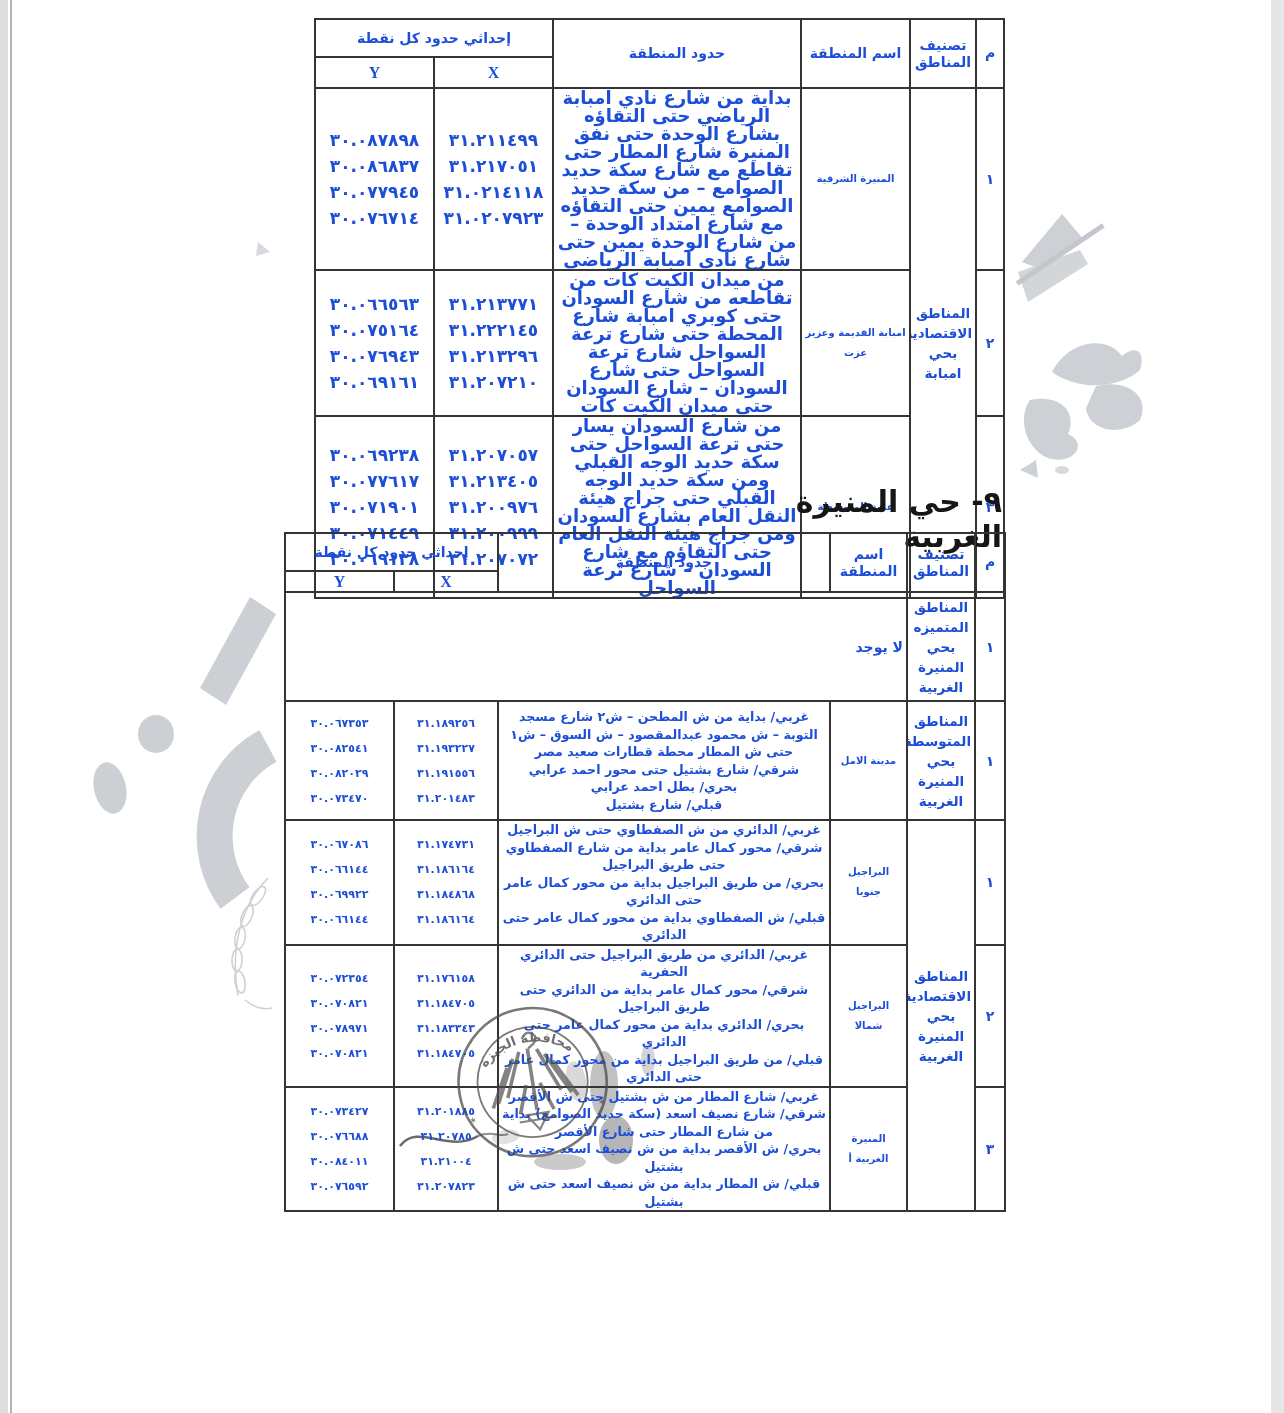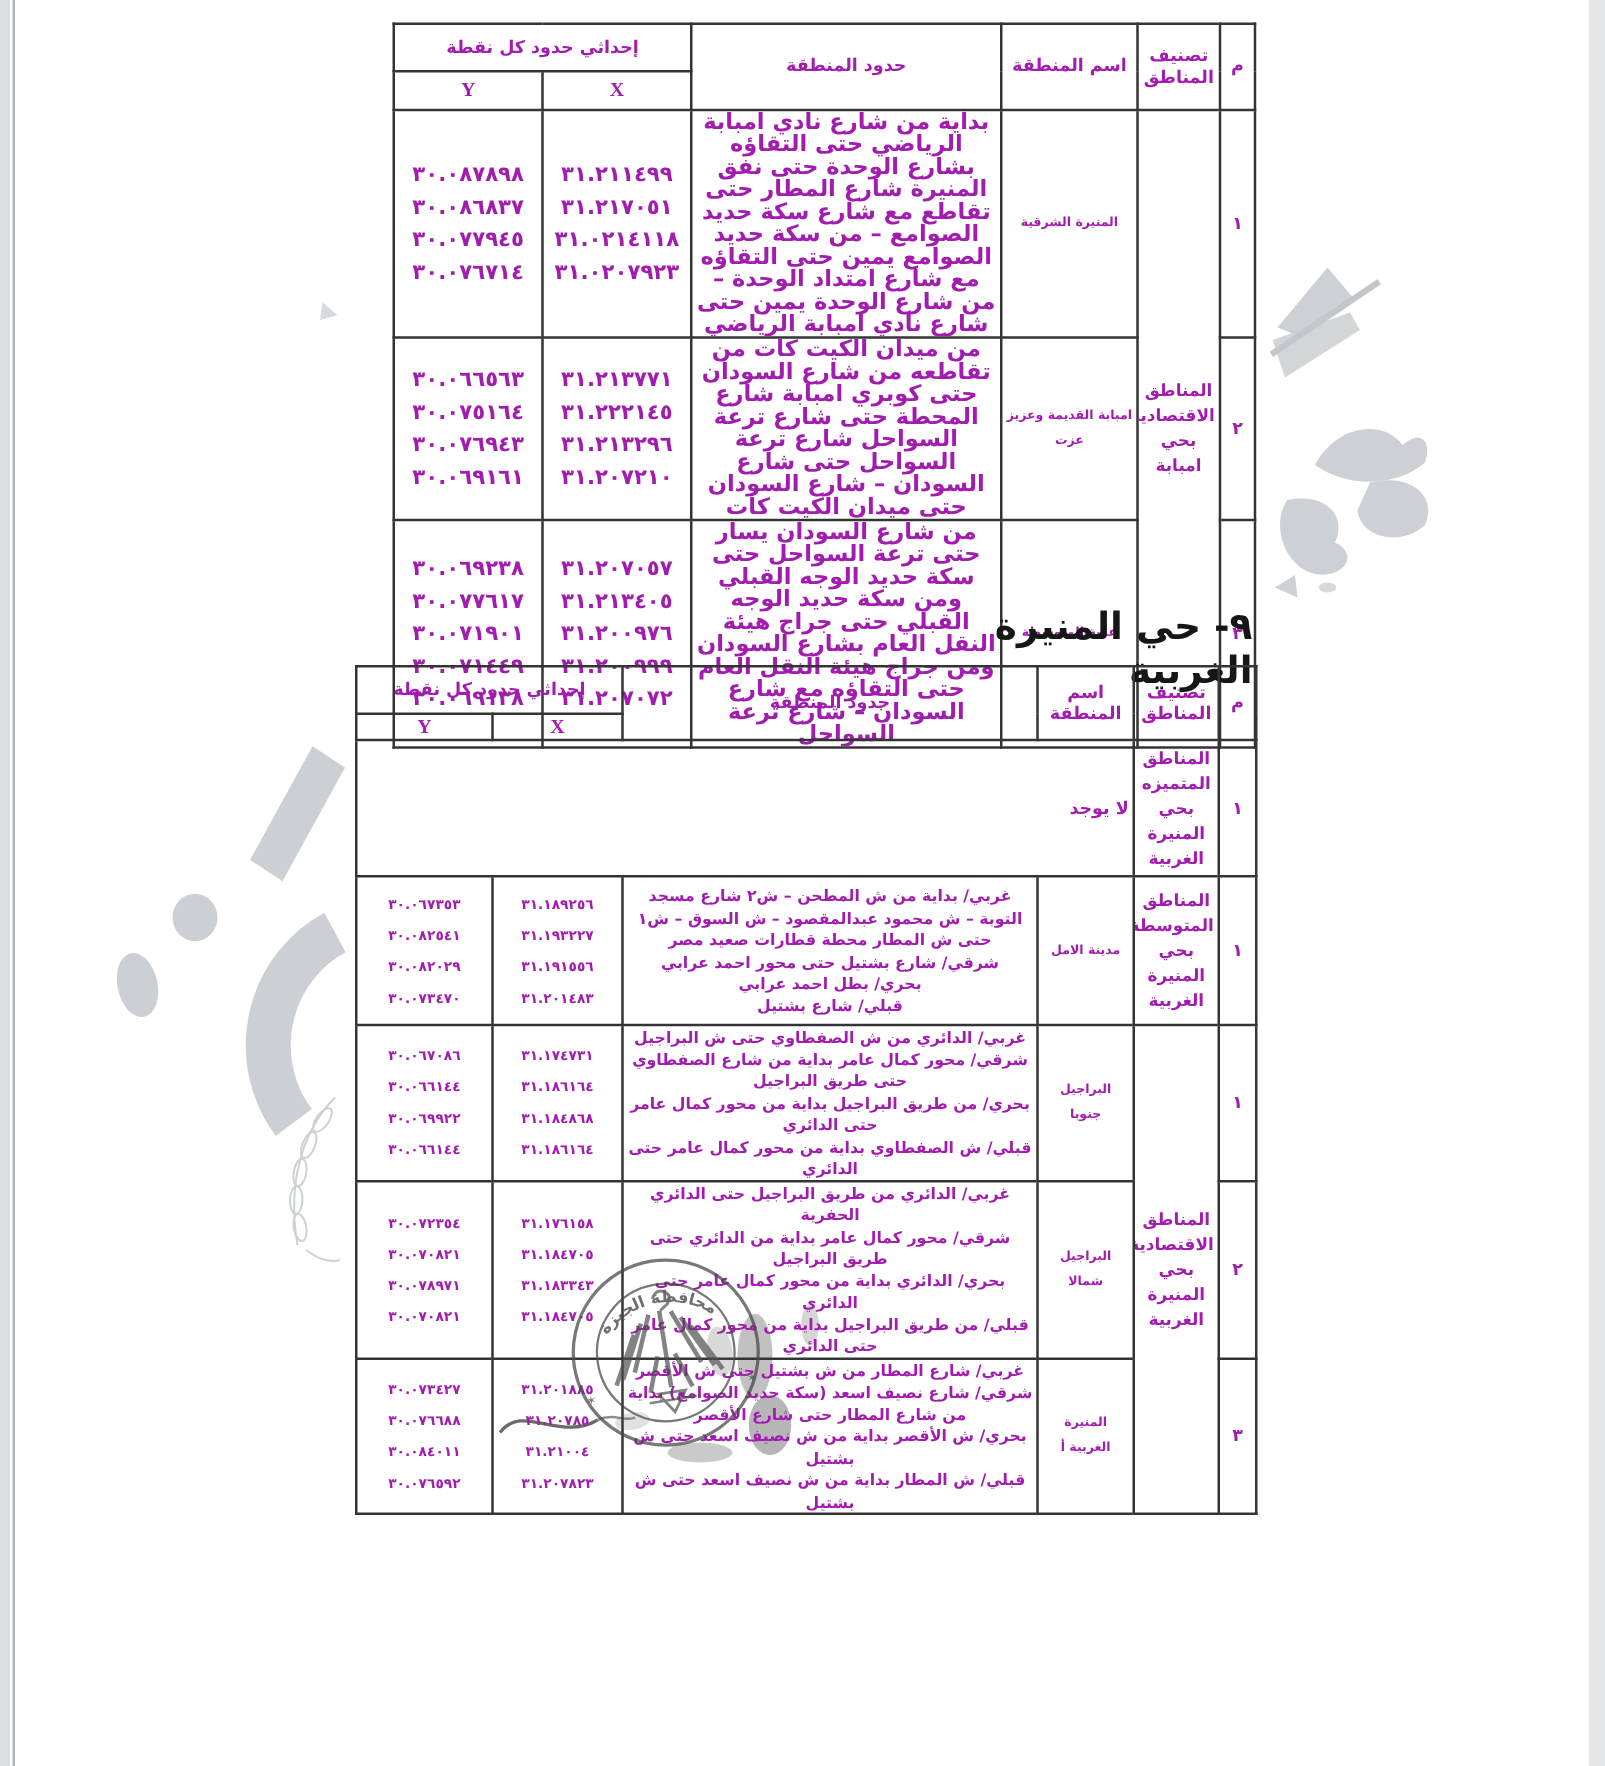--- a/index.html
+++ b/index.html
@@ -9,21 +9,21 @@
   }
   svg{display:block}
   .artifact-layer{position:absolute;inset:0;pointer-events:none;}
 
   
   table.doc{
     position:absolute;border-collapse:collapse;table-layout:fixed;
     direction:rtl;background:transparent;
   }
   table.doc td,table.doc th{
-    border:2px solid #343434;font-weight:bold;color:#a21caf;
+    border:2px solid #343434;font-weight:bold;color:#1d4ed8;
     vertical-align:middle;padding:0 3px;overflow:hidden;
   }
   .t1{left:314px;top:18px;width:689px;}
   .t2{left:284px;top:532px;width:720px;}
 
   th.hdr{font-size:14px;line-height:17px;white-space:pre-line;text-align:center;}
   th.xy{font-family:"Liberation Serif",serif;font-size:16px;text-align:center;}
   td.num{font-size:14px;text-align:center;}
   td.cls{font-size:13.5px;line-height:20px;white-space:pre-line;text-align:center;}
   td.aname{font-size:10px;line-height:20px;text-align:center;padding:0 5px;}

